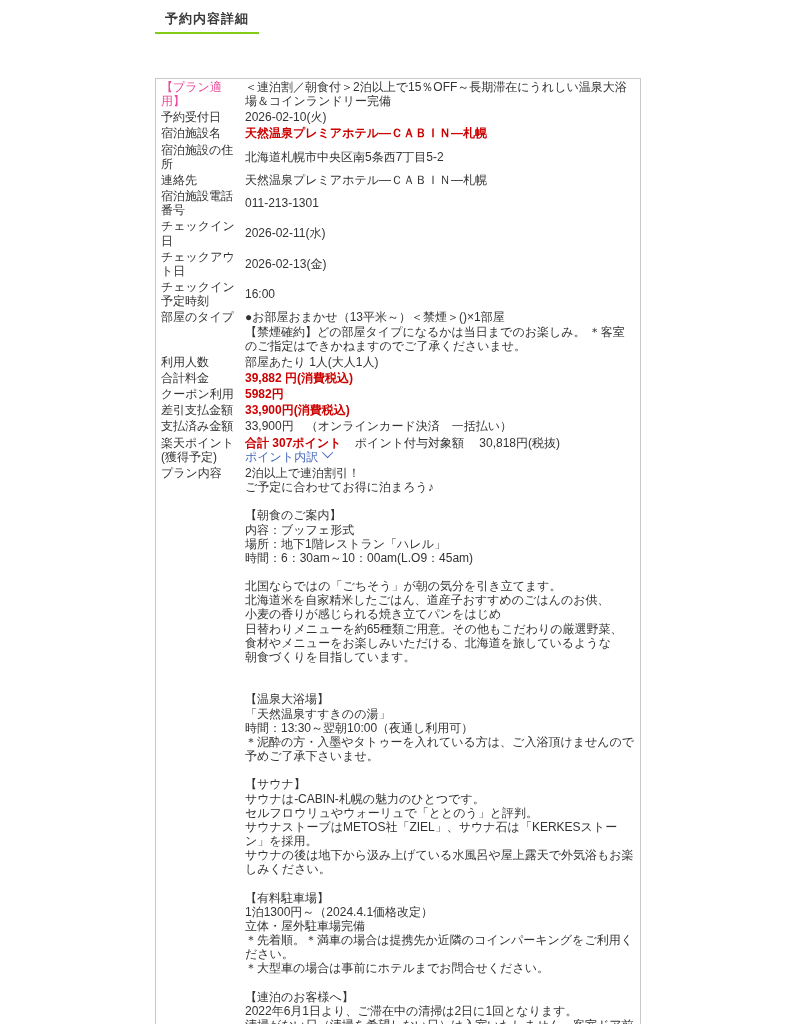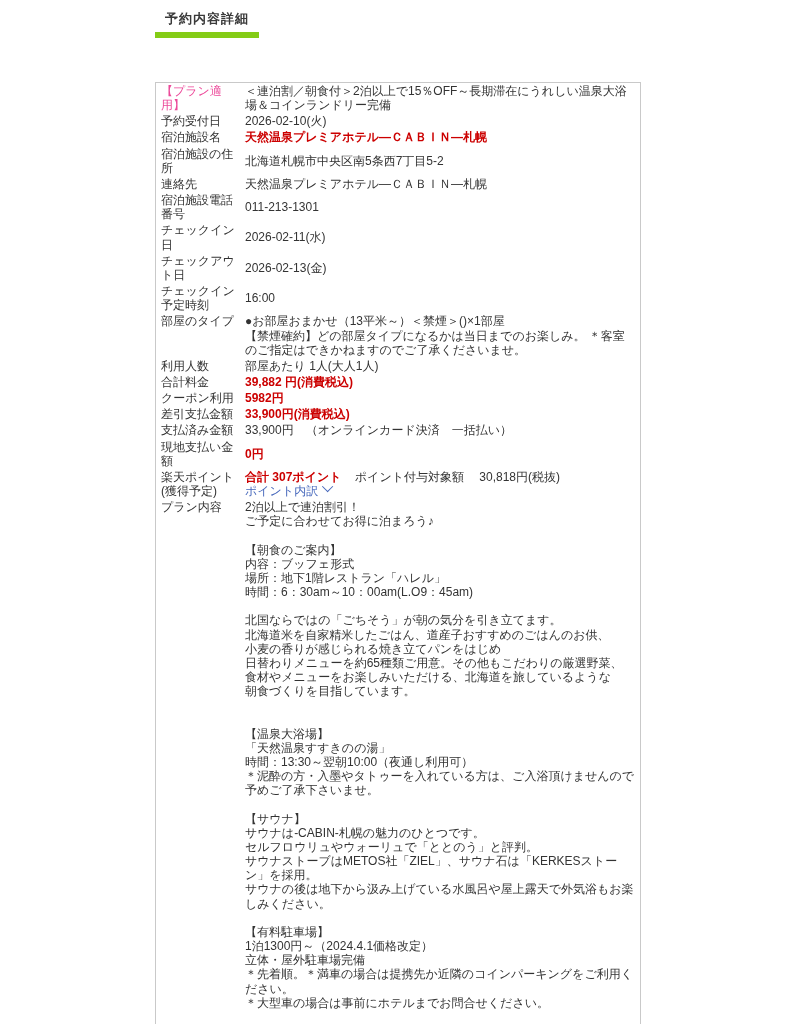--- a/index.html
+++ b/index.html
@@ -6,21 +6,21 @@
   body {
     font-family:"Liberation Sans","DejaVu Sans",sans-serif;
     font-size:12px; color:#333333;
     width:794px; height:1024px; overflow:hidden;
   }
   .page-title {
     margin:8px 0 0 155px;
     display:inline-block;
     min-width:88px;
     padding:2px 6px 4px 10px;
-    border-bottom:6px solid #84cc16;
+    border-bottom:2px solid #84cc16;
     font-size:13px; font-weight:bold; color:#3a3a3a;
     letter-spacing:1px;
   }
   table.booking {
     margin:44px 0 0 155px;
     width:486px;
     border:1px solid #c9c9c9;
     border-collapse:collapse;
     table-layout:fixed;
   }
@@ -119,24 +119,20 @@
     </tr>
     <tr>
       <th>差引支払金額</th>
       <td class="red">33,900円(消費税込)</td>
     </tr>
     <tr>
       <th>支払済み金額</th>
       <td>33,900円　（オンラインカード決済　一括払い）</td>
     </tr>
     <tr>
-      <th>現地支払い金額</th>
-      <td class="red">0円</td>
-    </tr>
-    <tr>
       <th>楽天ポイント(獲得予定)</th>
       <td>
         <span class="points-line">
           <span class="red">合計 307ポイント</span>
           <span class="award-label">ポイント付与対象額</span>
           <span class="award-value">30,818円(税抜)</span>
         </span>
         <span class="points-line">
           <a class="link" href="#">
               <span>ポイント内訳</span>

